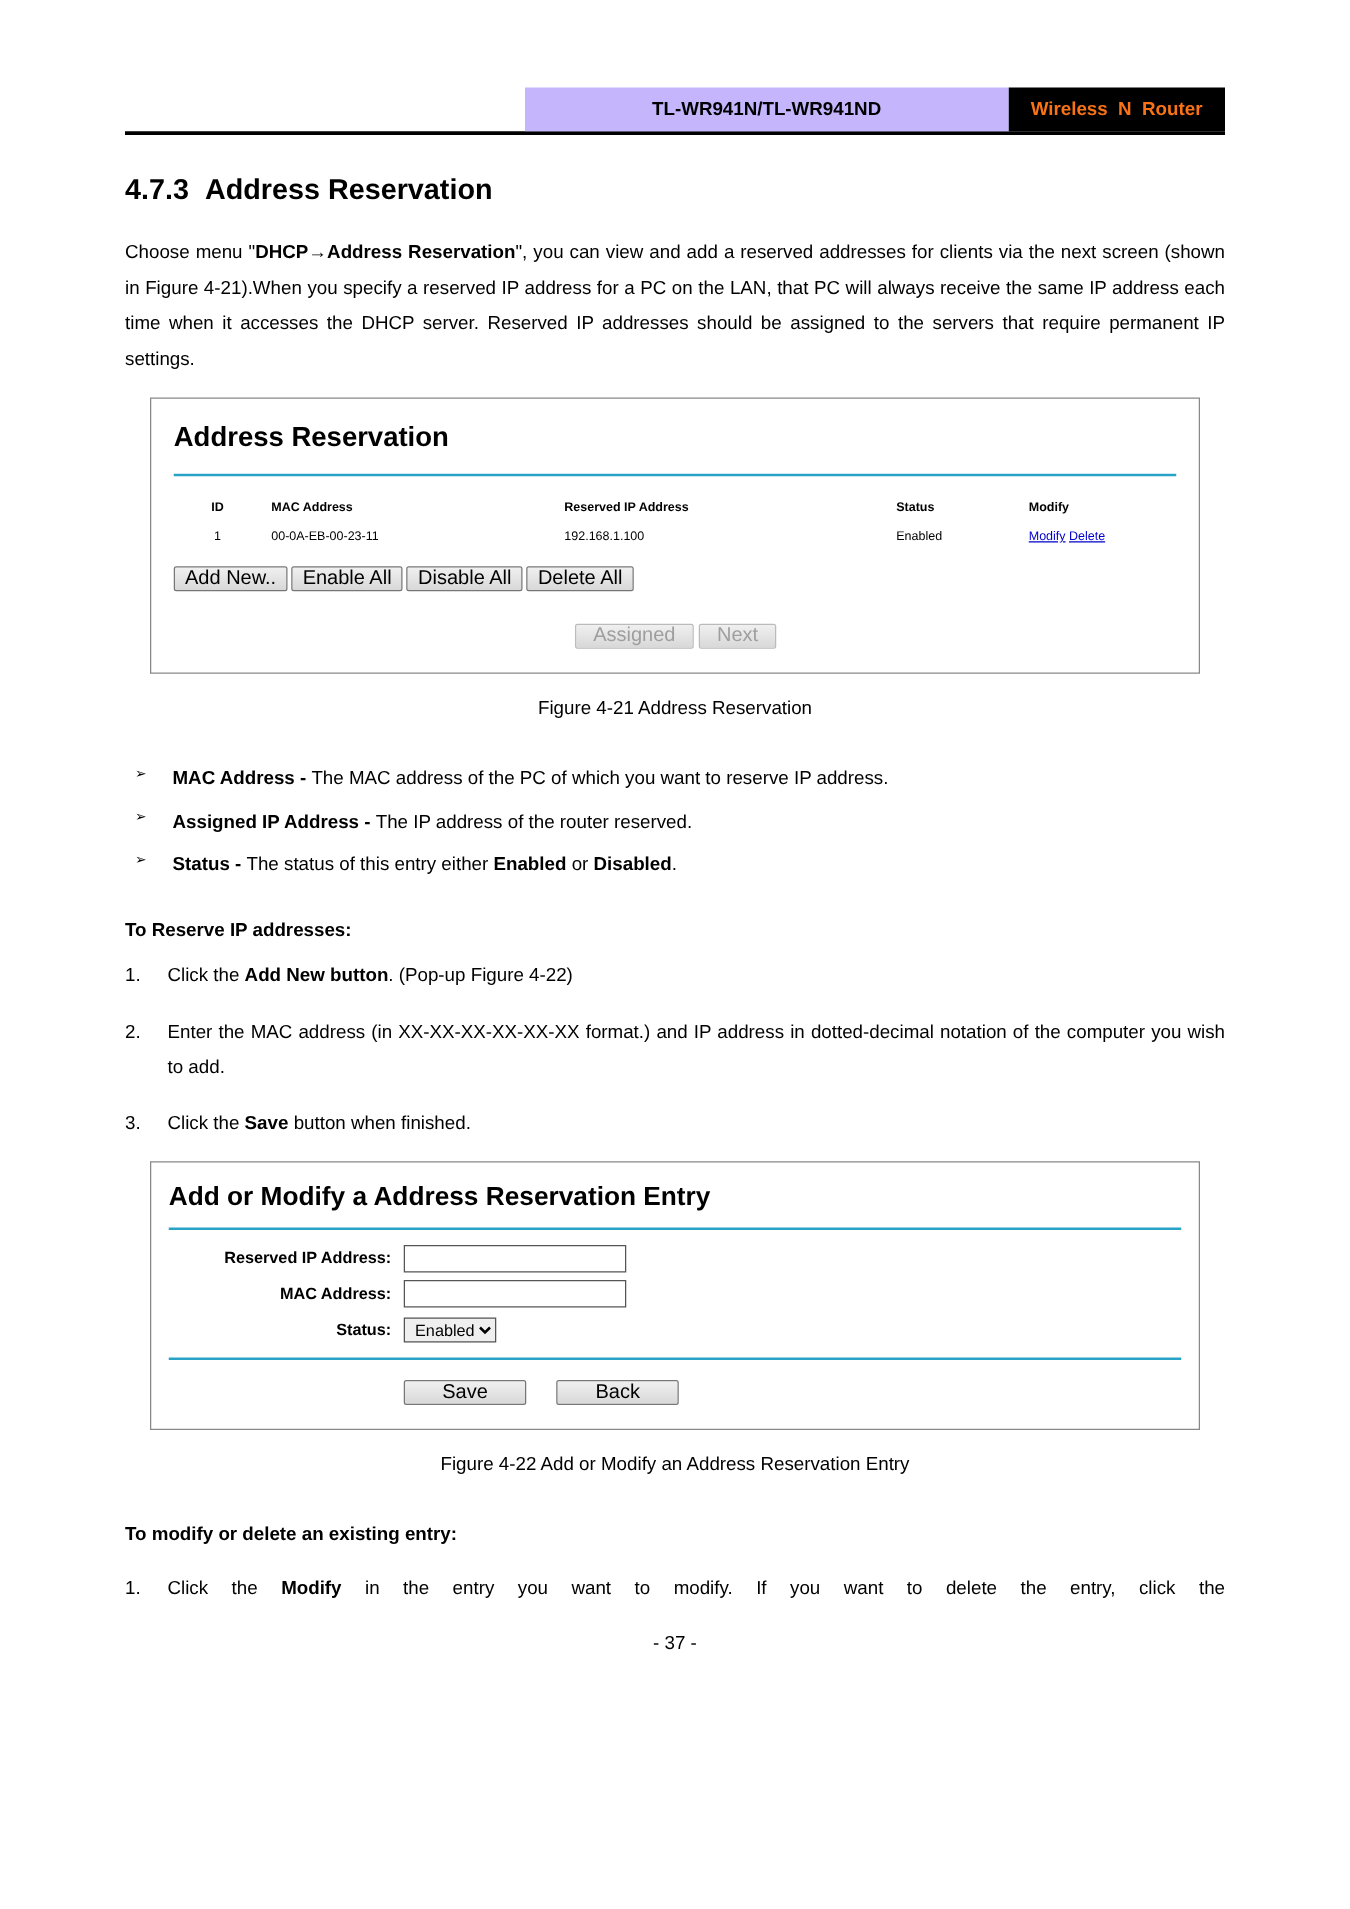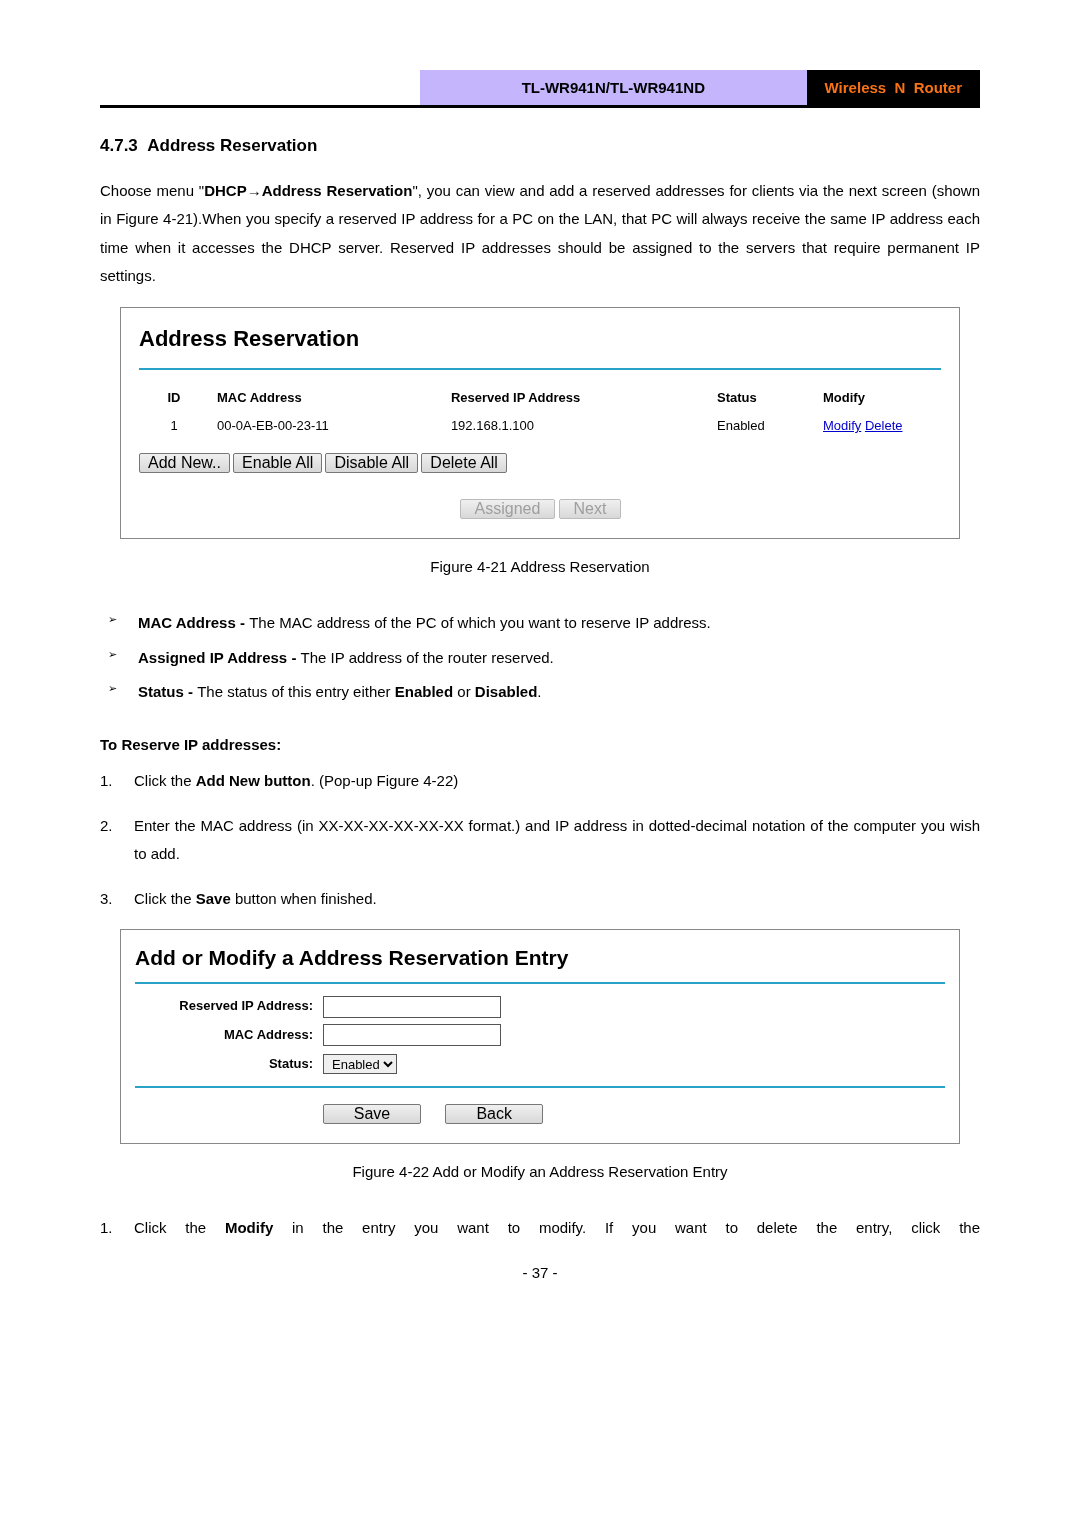--- a/index.html
+++ b/index.html
@@ -25,33 +25,33 @@
   .top-bar .center {
     flex: 1; text-align: center; font-weight: bold;
     background: #c4b5fd; padding: 4px 0 2px;
   }
   .top-bar .right {
     background: #000; color: #f97316; font-weight: bold;
     padding: 4px 18px 2px; white-space: pre;
   }
   .justify { text-align: justify; }
   .section-heading {
-    font-weight: bold; font-size: 17px; margin: 14px 0 10px;
+    font-weight: bold; font-size: 23px; margin: 14px 0 10px;
   }
   .figure-box {
     border: 1px solid #888; margin: 16px 20px 12px;
     padding: 10px 18px 14px;
   }
   .fig21-title {
     font-size: 22px; font-weight: bold; margin: 0 0 8px;
   }
   .fig21-rule {
     border-top: 2px solid #28a2c6; margin: 2px 0 14px;
   }
-  .tbl { width: 100%; border-collapse: collapse; font-size: 13px; }
+  .tbl { width: 100%; border-collapse: collapse; font-size: 10px; }
   .tbl th { text-align: left; font-weight: bold; padding: 2px 8px; }
   .tbl td { text-align: left; padding: 2px 8px; }
   .id-col { width: 54px; text-align: center !important; }
   .status-col { width: 90px; }
   .modify-col { width: 110px; }
   .link-blue { color: #0000cc; text-decoration: underline; }
   .btn {
     display: inline-block; background: linear-gradient(#f0f0f0,#d8d8d8);
     border: 1px solid #777; border-radius: 2px;
     padding: 0 8px; font-size: 16px; line-height: 18px;
@@ -201,20 +201,21 @@
     </div>
     <div class="fig22-rule" style="margin-top:10px;"></div>
     <div class="fig22-btnrow">
       <span class="btn btn-wide">Save</span>
       <span class="btn btn-wide">Back</span>
     </div>
   </div>
 
   <div class="caption">Figure 4-22    Add or Modify an Address Reservation Entry</div>
 
+  <div class="bold" style="margin-bottom:14px;">To modify or delete an existing entry:</div>
 
   <div class="step-item" style="text-align: justify; text-align-last: justify;">
     <div class="n">1.</div>
     <div class="t"><span>Click the </span><span class="bold">Modify</span><span> in the entry you want to modify. If you want to delete the entry, click the</span></div>
   </div>
 
   <div class="page-num">- 37 -</div>
 
 </div>
 

